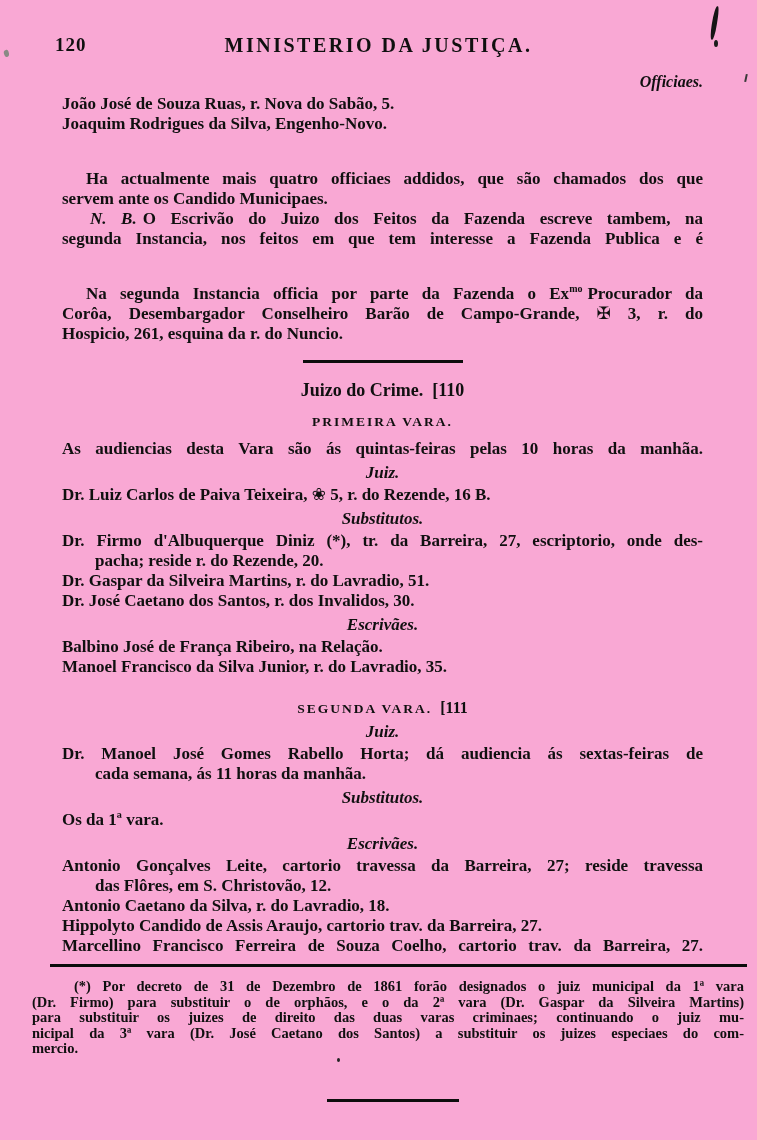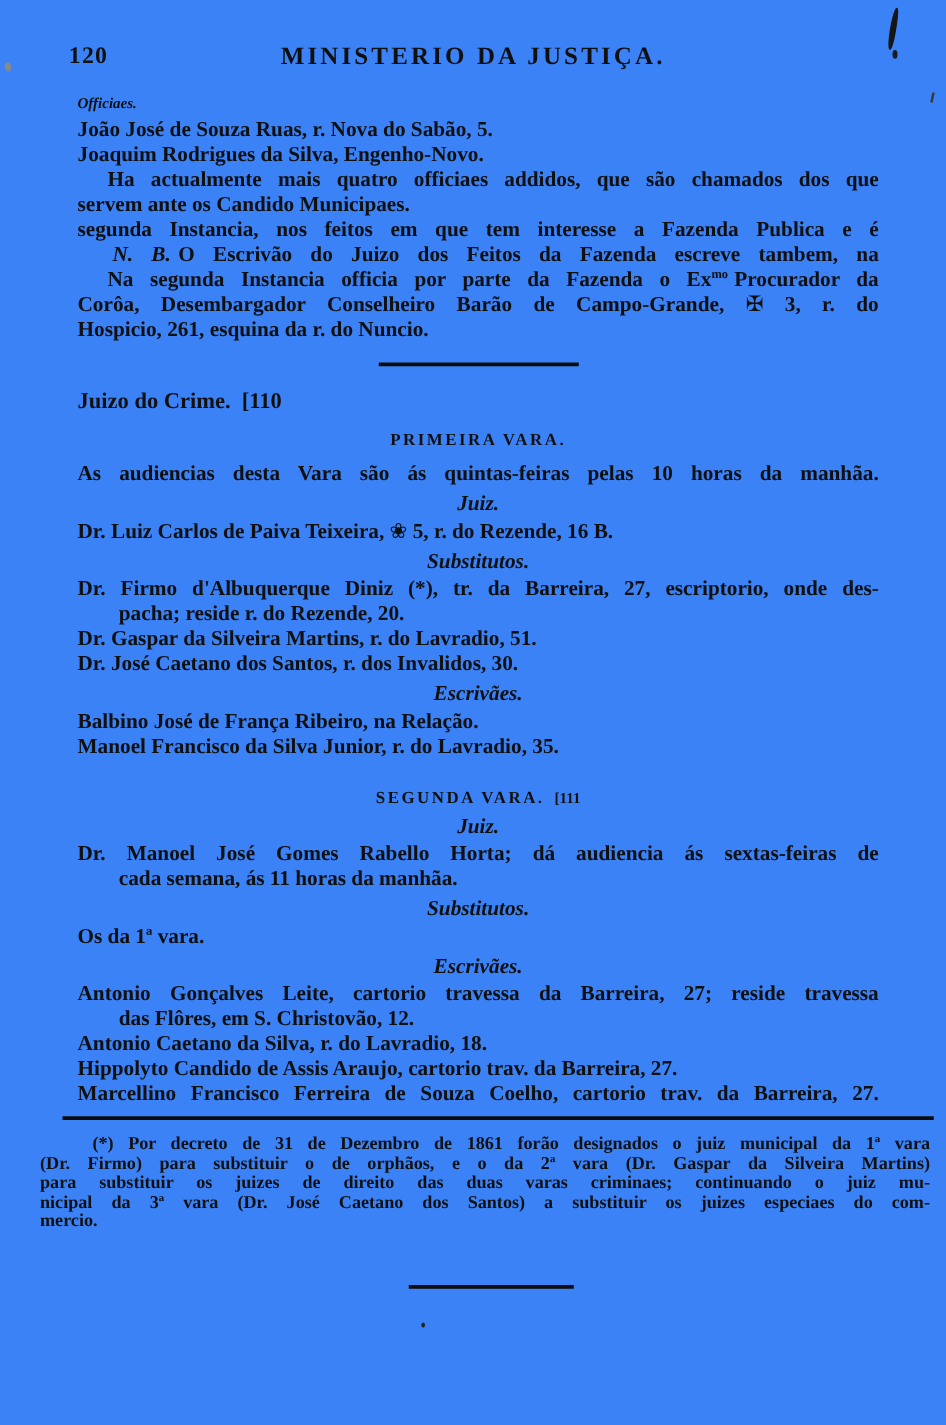--- a/index.html
+++ b/index.html
@@ -1,37 +1,37 @@
 <!DOCTYPE html>
 <html><head>
 <meta charset="utf-8">
 <style>
   html,body{margin:0;padding:0;background:#e9e7e2;}
   .page{
-    position:relative;width:757px;height:1140px;background:#3b82f6;color:#101010;
+    position:relative;width:757px;height:1140px;background:#f9a8d4;color:#101010;
     font-family:"Liberation Serif","DejaVu Serif","DejaVu Sans",serif;
     font-weight:bold;overflow:hidden;margin:0 auto;
   }
   .masthead{position:relative;padding-top:34px;height:26px;text-align:center;}
   .pagenum{position:absolute;left:55px;top:34px;font-size:19px;letter-spacing:1px;}
   .doctitle{font-size:20px;letter-spacing:2.5px;}
   .content{padding-left:62px;width:641px;}
   .line{font-size:17px;line-height:20px;white-space:nowrap;}
   .j{white-space:normal;text-align:justify;text-align-last:justify;}
-  .ind24{padding-left:24px;}
+  .ind24{padding-left:24px;margin-top:35px;}
   .ind28{padding-left:28px;}
   .ind32{padding-left:33px;}
   .italic{font-style:italic;}
   .lbl-center{text-align:center;font-style:italic;font-size:17px;line-height:24px;margin-top:2px;}
-  .sec-heading{text-align:left;font-style:italic;font-size:12px;line-height:24px;margin-top:10px;}
+  .sec-heading{text-align:right;font-style:italic;font-size:16px;line-height:24px;margin-top:10px;}
   .rule-mid{width:160px;height:3px;background:#0d0d0d;margin:16px auto 0 auto;}
-  .crime-title{text-align:left;font-size:18px;line-height:26px;margin-top:14px;}
+  .crime-title{text-align:center;font-size:18px;line-height:26px;margin-top:14px;}
   .crime-title .ref{margin-left:9px;}
   .vara-head{text-align:center;font-size:13.5px;letter-spacing:2px;line-height:18px;margin-top:10px;}
-  .vara-head .ref{font-size:12px;letter-spacing:0;margin-left:8px;text-align:center;}
+  .vara-head .ref{font-size:16px;letter-spacing:0;margin-left:8px;text-align:center;}
   .mt22{margin-top:22px;}
   .intro{margin-top:8px;}
   sup.sm{font-size:10px;vertical-align:super;line-height:0;}
   .gap-r{margin-right:6px;}
   .gap-l{margin-left:5px;}
   .rule-foot{height:3px;background:#0c0c0c;width:697px;margin:8px 0 0 -12px;}
   .footnote{margin:12px 0 12px -30px;width:712px;}
   .fn-line{font-size:14.5px;line-height:15.5px;}
   .fn-ind{padding-left:42px;}
   .rule-end{width:132px;height:3px;background:#0d0d0d;margin:42px 0 0 265px;}
@@ -63,24 +63,24 @@
   <div class="content">
 
     <div class="sec-heading">Officiaes.</div>
 
     <div class="line">João José de Souza Ruas, r. Nova do Sabão, 5.</div>
     <div class="line">Joaquim Rodrigues da Silva, Engenho-Novo.</div>
 
     <div class="line j ind24">Ha actualmente mais quatro officiaes addidos, que são chamados dos que</div>
     <div class="line">servem ante os Candido Municipaes.</div>
 
-    <div class="line j">segunda Instancia, nos feitos em que tem interesse a Fazenda Publica e é</div>
     <div class="line j ind28">
       <span class="italic gap-r">N. B.</span><span>O Escrivão do Juizo dos Feitos da Fazenda escreve tambem, na</span>
     </div>
+    <div class="line j">segunda Instancia, nos feitos em que tem interesse a Fazenda Publica e é</div>
 
     <div class="line j ind24">
       <span>Na segunda Instancia officia por parte da Fazenda o Ex</span><sup class="sm">mo</sup><span class="gap-l">Procurador da</span>
     </div>
     <div class="line j">Corôa, Desembargador Conselheiro Barão de Campo-Grande, ✠ 3, r. do</div>
     <div class="line">Hospicio, 261, esquina da r. do Nuncio.</div>
 
     <div class="rule-mid"></div>
 
     <div class="crime-title">

